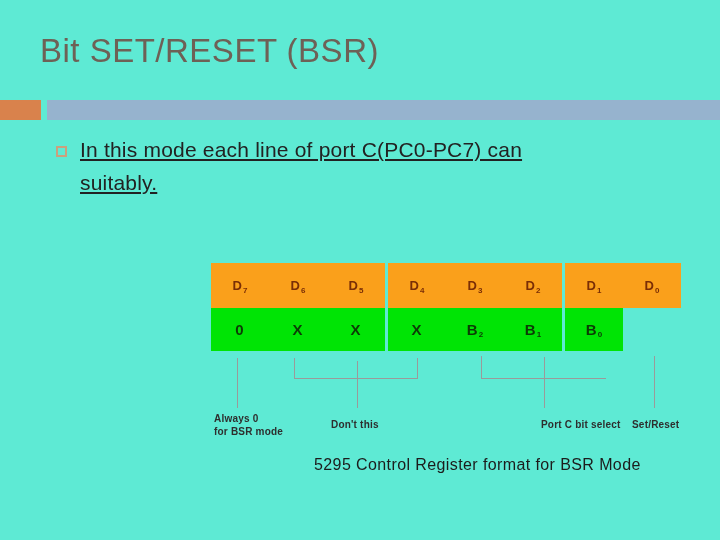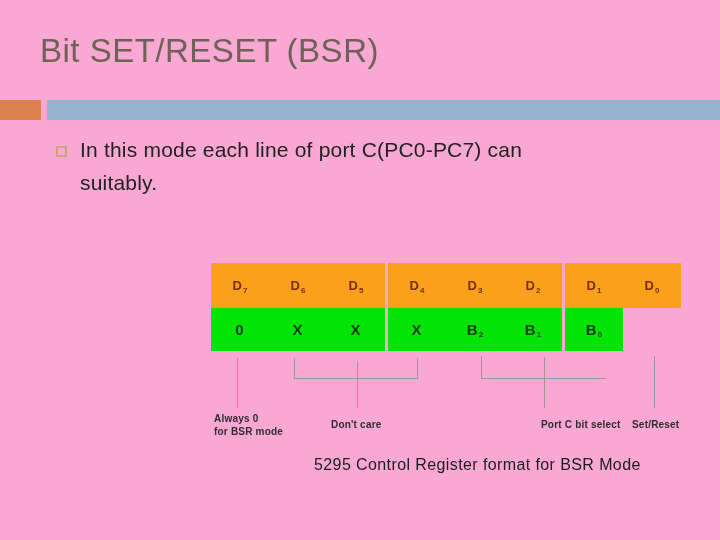--- a/index.html
+++ b/index.html
@@ -1,41 +1,41 @@
 <!DOCTYPE html>
 <html><head>
 <meta charset="utf-8">
 <style>
   * { margin:0; padding:0; box-sizing:border-box; }
   html,body { width:720px; height:540px; }
   body {
     font-family: "Liberation Sans", sans-serif;
     background:#fcfcf8;
   }
-  .slide { position:relative; width:720px; height:540px; background:#f9a8d4; overflow:hidden; }
+  .slide { position:relative; width:720px; height:540px; background:#5eead4; overflow:hidden; }
 
   
   .title {
     position:absolute; left:40px; top:32px;
     font-size:33px; font-weight:500; letter-spacing:0.5px;
     color:#6e6156; white-space:nowrap;
   }
 
   
   .accent-square { position:absolute; left:0; top:100px; width:41px; height:20px; background:#d9824c; }
   .accent-bar   { position:absolute; left:47px; top:100px; width:673px; height:20px; background:#96b3ce; }
 
   
   .bullet-square {
     position:absolute; left:56px; top:146px; width:11px; height:11px;
     border:2px solid #cba17e; background:transparent;
   }
   .bullet-text {
     position:absolute; left:80px; top:134px;
-    font-size:21px; line-height:32.5px; color:#222; letter-spacing:0.2px;
+    font-size:21px; line-height:32.5px; color:#222; letter-spacing:0.2px;text-decoration:underline;
   }
 
   
   .regtable { position:absolute; left:211px; top:263px; display:flex; gap:3px; }
   .block { display:grid; grid-template-rows:45px 43px; }
   .block.b3 { grid-template-columns:repeat(3,58px); }
   .block.b2 { grid-template-columns:repeat(2,58px); }
   .cell { display:flex; align-items:center; justify-content:center; font-weight:bold; }
   .cell.top { background:#faa01b; color:#7a2e06; font-size:13px; }
   .cell.bot { background:#00e405; color:#0c3b06; font-size:15px; }
@@ -147,19 +147,19 @@
   <div class="ln" style="left:481px; top:356px; width:1px; height:23px;"></div>
   <div class="ln" style="left:481px; top:378px; width:125px; height:1px;"></div>
   <div class="ln" style="left:544px; top:357px; width:1px; height:51px;"></div>
 
   <div class="ln" style="left:654px; top:356px; width:1px; height:52px;"></div>
 
   <div class="ann" style="left:214px; top:412px;">
     <div>Always 0</div>
     <div>for BSR mode</div>
   </div>
-  <div class="ann" style="left:331px; top:418px;">Don't care</div>
+  <div class="ann" style="left:331px; top:418px;">Don't this</div>
   <div class="ann" style="left:511px; top:418px;margin-left:30px;">Port C bit select</div>
   <div class="ann" style="left:632px; top:418px;text-align:right;">Set/Reset</div>
 
   <div class="caption">5295 Control Register format for BSR Mode</div>
 
 </div>
 
 </body></html>

